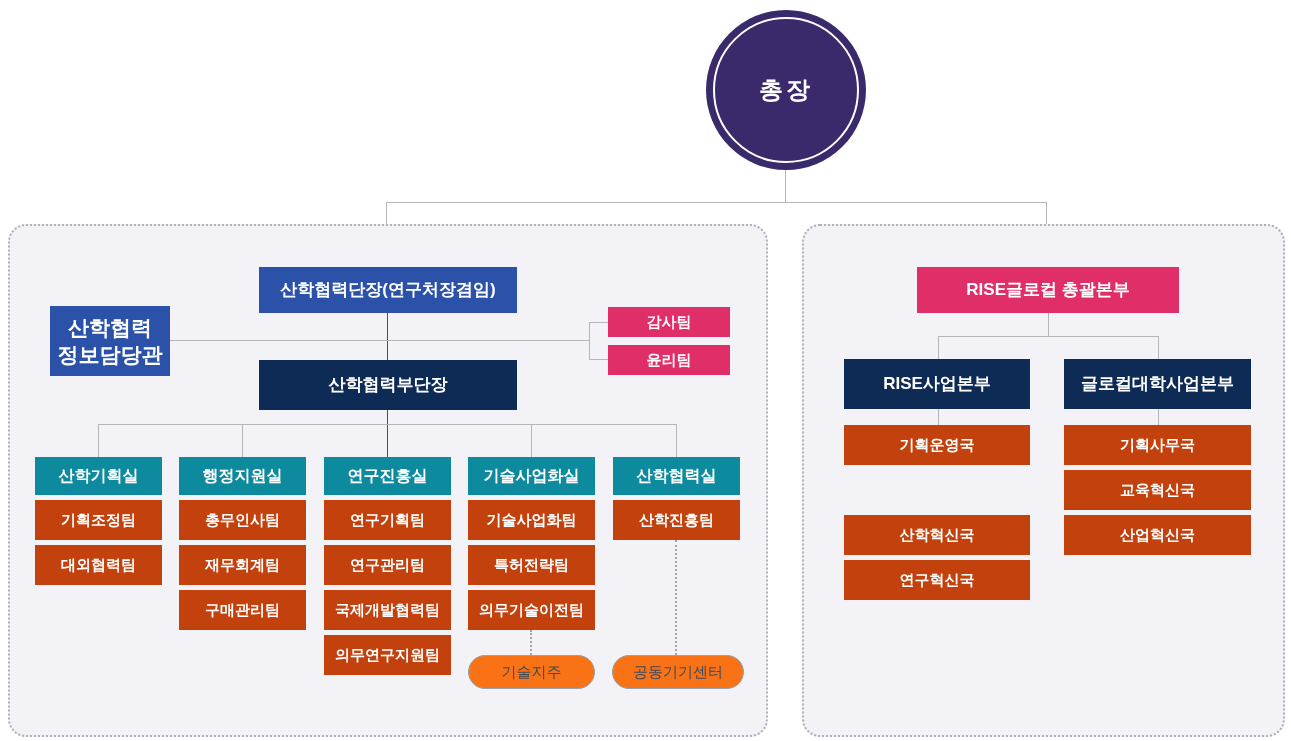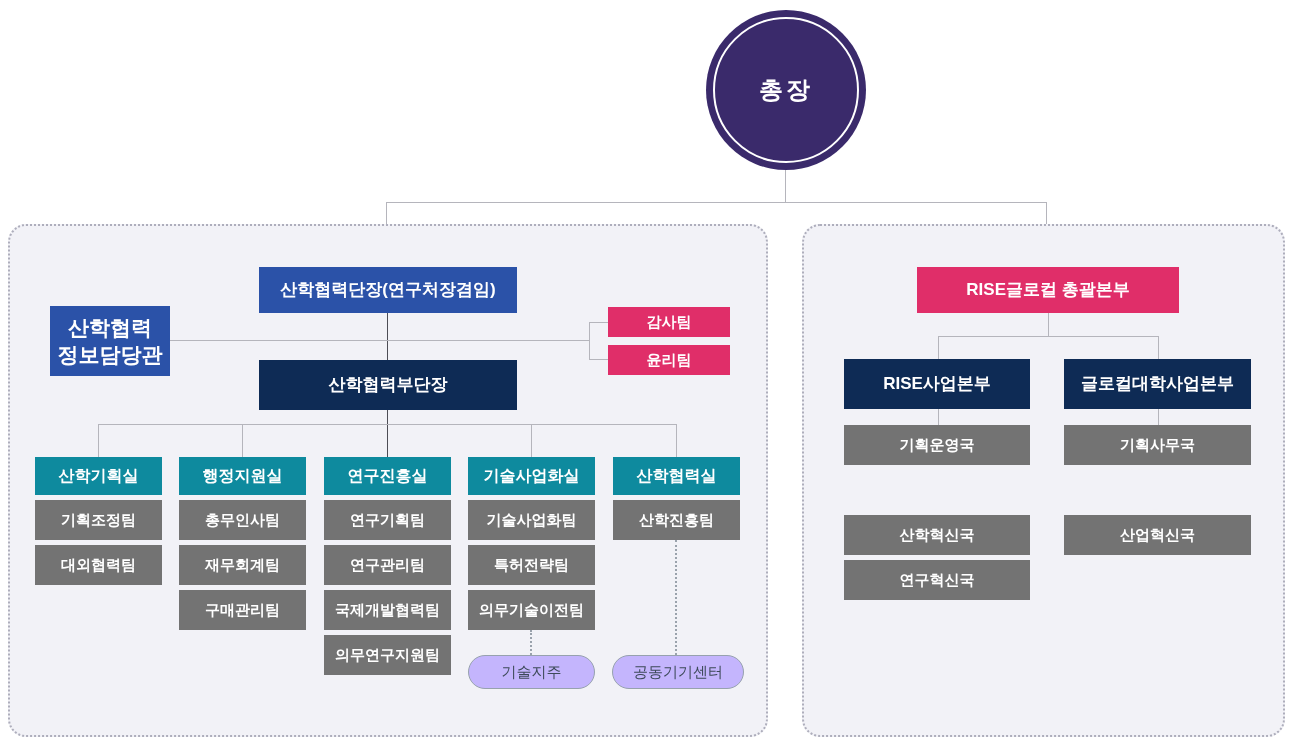--- a/index.html
+++ b/index.html
@@ -21,30 +21,30 @@
   .panel-right { left:802px; width:483px; }
 
   
   .box { position:absolute; display:flex; flex-direction:column; align-items:center; justify-content:center;
          color:#ffffff; font-weight:700; text-align:center; line-height:1.3; }
   .blue { background:#2b52a8; font-size:17px; }
   .navy { background:#0e2b55; font-size:17px; }
   .pink { background:#e02e69; font-size:15px; }
   .pink.lg { font-size:17px; }
   .teal { background:#0e8a9e; font-size:16px; }
-  .gray { background:#737373; font-size:15px; font-weight:600; }
+  .gray { background:#c2410c; font-size:15px; font-weight:600; }
   .blue.sm { font-size:21px; }
 
   
   .line { position:absolute; background:#b5b5bc; }
   .dark { background:#4d4d55; }
   .dotv { position:absolute; width:0; border-left:2px dotted #9aa2ac; }
 
   
-  .pill { position:absolute; background:#c4b5fd; border:1px solid #97a2ae; border-radius:18px;
+  .pill { position:absolute; background:#f97316; border:1px solid #97a2ae; border-radius:18px;
           color:#3d4a59; font-size:15px; font-weight:500;
           display:flex; align-items:center; justify-content:center; }
 </style>
 </head>
 <body>
 
 <div id="canvas">
 
   <div class="circle">
     <div class="circle-ring"></div>
@@ -125,16 +125,17 @@
     <div class="box navy" style="left:260px;top:133px;width:187px;height:50px">글로컬대학사업본부</div>
 
     <div class="line" style="left:134px;top:183px;width:1px;height:16px"></div>
     <div class="line" style="left:354px;top:183px;width:1px;height:16px"></div>
 
     <div class="box gray" style="left:40px;top:199px;width:186px;height:40px">기획운영국</div>
     <div class="box gray" style="left:40px;top:289px;width:186px;height:40px">산학혁신국</div>
     <div class="box gray" style="left:40px;top:334px;width:186px;height:40px">연구혁신국</div>
 
     <div class="box gray" style="left:260px;top:199px;width:187px;height:40px">기획사무국</div>
+    <div class="box gray" style="left:260px;top:244px;width:187px;height:40px">교육혁신국</div>
     <div class="box gray" style="left:260px;top:289px;width:187px;height:40px">산업혁신국</div>
   </div>
 
 </div>
 
 </body></html>

